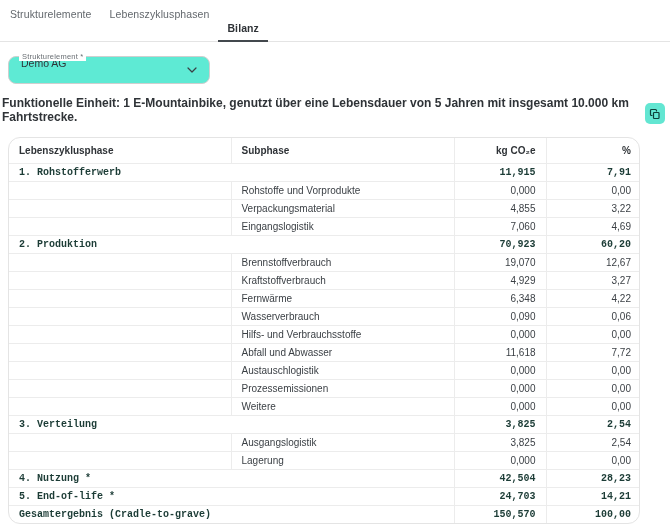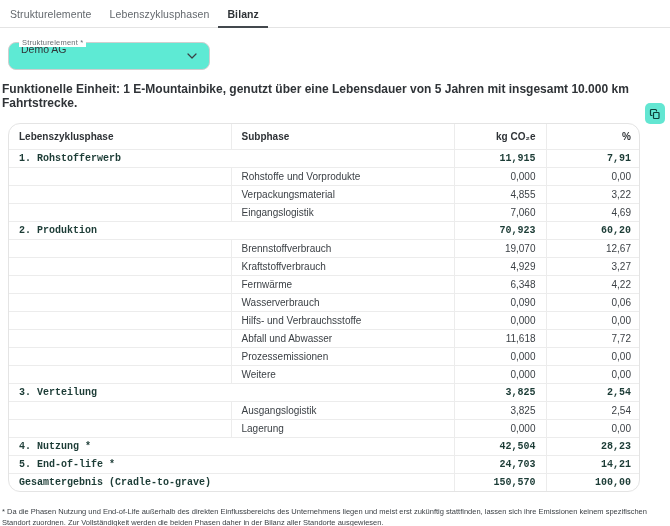--- a/index.html
+++ b/index.html
@@ -11,21 +11,21 @@
     -webkit-font-smoothing:antialiased;
   }
   
   .tabs{display:flex;border-bottom:1px solid #e4e4e4;padding-left:1px;}
   .tab{
     font-size:10.5px;color:#63686d;padding:8px 9px 6px;cursor:pointer;
     letter-spacing:.1px;white-space:nowrap;
   }
   .tab.active{
     color:#2f3337;font-weight:bold;
-    border-bottom:2px solid #43484d;margin-bottom:-1px;
+    border-bottom:2px solid #43484d;margin-bottom:-1px;margin-top:14px;
   }
   
   .select-wrap{
     position:relative;width:200px;height:26px;margin:14px 0 0 8px;
     border:1px solid #cfcfcf;border-radius:8px;background:#5eead4;
     display:flex;cursor:pointer;
   }
   .select-label{
     position:absolute;top:-5px;left:10px;background:#fff;padding:0 3px;
     font-size:7.5px;color:#6b7075;letter-spacing:.2px;
@@ -158,20 +158,26 @@
           <td class="num">0,00</td>
         </tr>
         <tr class="sub">
           <td></td>
           <td>Abfall und Abwasser</td>
           <td class="num">11,618</td>
           <td class="num">7,72</td>
         </tr>
         <tr class="sub">
           <td></td>
+          <td>Austauschlogistik</td>
+          <td class="num">0,000</td>
+          <td class="num">0,00</td>
+        </tr>
+        <tr class="sub">
+          <td></td>
           <td>Prozessemissionen</td>
           <td class="num">0,000</td>
           <td class="num">0,00</td>
         </tr>
         <tr class="sub">
           <td></td>
           <td>Weitere</td>
           <td class="num">0,000</td>
           <td class="num">0,00</td>
         </tr>

